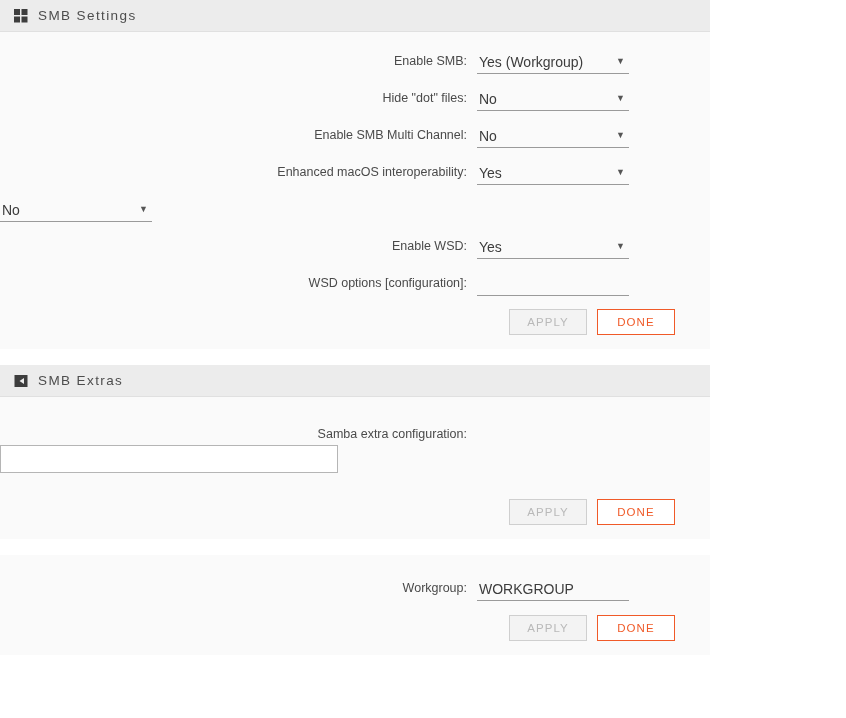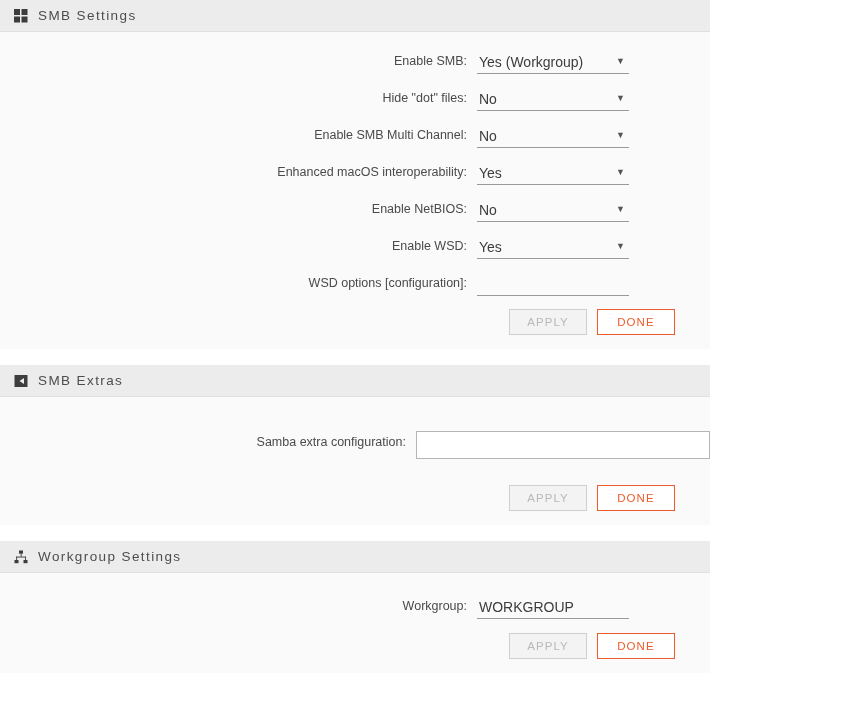--- a/index.html
+++ b/index.html
@@ -191,21 +191,20 @@
 
     <div class="form-row">
       <div class="form-label">Enhanced macOS interoperability:</div>
       <div class="field">
         <span class="value">Yes</span>
         <span class="caret">▼</span>
       </div>
     </div>
 
     <div class="form-row">
-      <div class="form-label">Enable NetBIOS:</div>
       <div class="field">
         <span class="value">No</span>
         <span class="caret">▼</span>
       </div>
     </div>
 
     <div class="form-row">
       <div class="form-label">Enable WSD:</div>
       <div class="field">
         <span class="value">Yes</span>
@@ -234,48 +233,34 @@
     <span class="hdr-icon">
       <svg width="14" height="14" viewBox="0 0 14 14">
         <rect x="0.5" y="1" width="13" height="12" fill="#3d3d3d"></rect>
         <polygon points="10,4 5.5,7 10,10" fill="#ececec"></polygon>
       </svg>
     </span>
     <span class="hdr-title">SMB Extras</span>
   </div>
 
   <div class="section-body">
-    <div class="form-row" style="margin-top:16px;">
+    <div class="form-row" style="margin-top:8px;flex-direction:column;">
       <div class="form-label">Samba extra configuration:</div>
       <div class="textarea-box"></div>
     </div>
 
     <div class="button-row" style="margin-top:26px;">
       <div class="spacer"></div>
       <div class="btn apply">APPLY</div>
       <div class="btn done">DONE</div>
     </div>
   </div>
 
   <div class="gap"></div>
 
-  <div class="section-header">
-    <span class="hdr-icon">
-      <svg width="14" height="14" viewBox="0 0 14 14">
-        <rect x="5" y="0.5" width="4" height="3.2" fill="#3d3d3d"></rect>
-        <rect x="0.5" y="10" width="4" height="3.2" fill="#3d3d3d"></rect>
-        <rect x="9.5" y="10" width="4" height="3.2" fill="#3d3d3d"></rect>
-        <rect x="6.7" y="3.7" width="0.9" height="3.2" fill="#3d3d3d"></rect>
-        <rect x="2.2" y="6.6" width="9.6" height="0.9" fill="#3d3d3d"></rect>
-        <rect x="2.2" y="6.6" width="0.9" height="3.4" fill="#3d3d3d"></rect>
-        <rect x="11" y="6.6" width="0.9" height="3.4" fill="#3d3d3d"></rect>
-      </svg>
-    </span>
-    <span class="hdr-title">Workgroup Settings</span>
-  </div>
 
   <div class="section-body" style="padding-top:22px;">
     <div class="form-row">
       <div class="form-label">Workgroup:</div>
       <div class="field text-input">
         <span class="value">WORKGROUP</span>
       </div>
     </div>
 
     <div class="button-row" style="margin-top:14px;">

